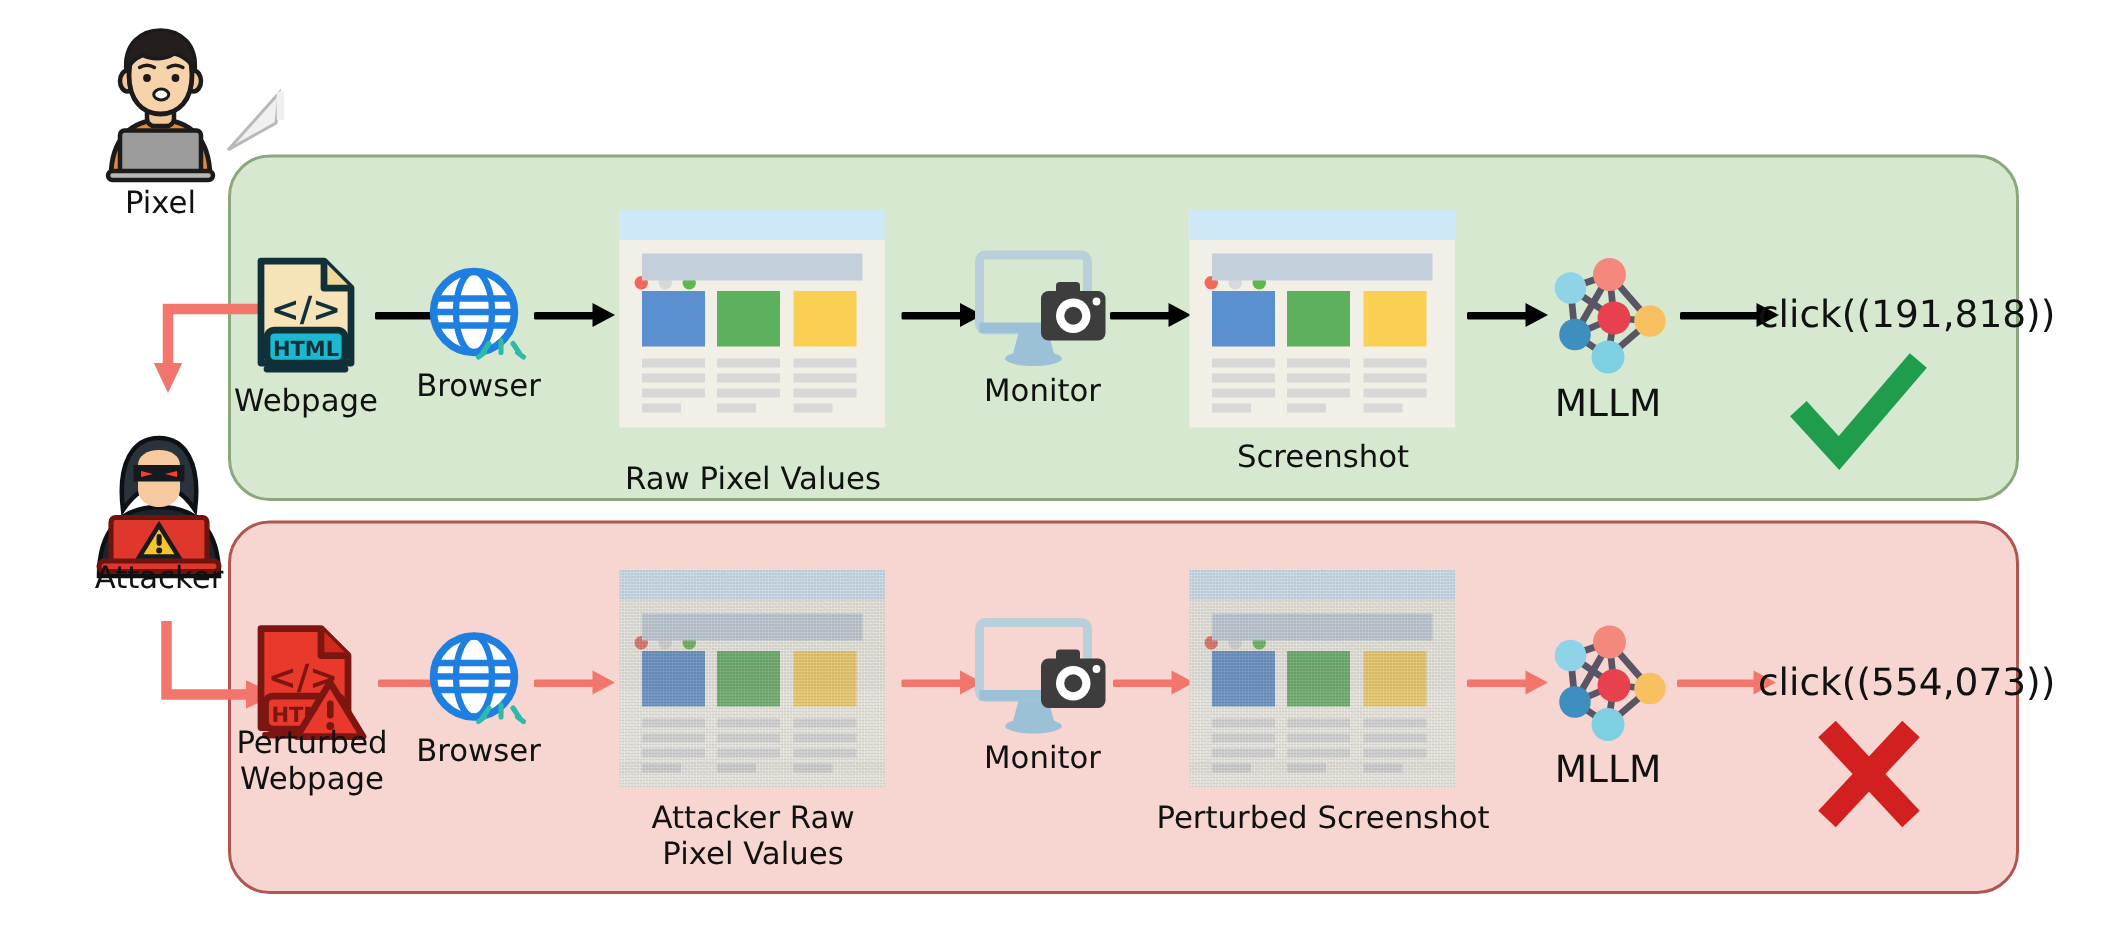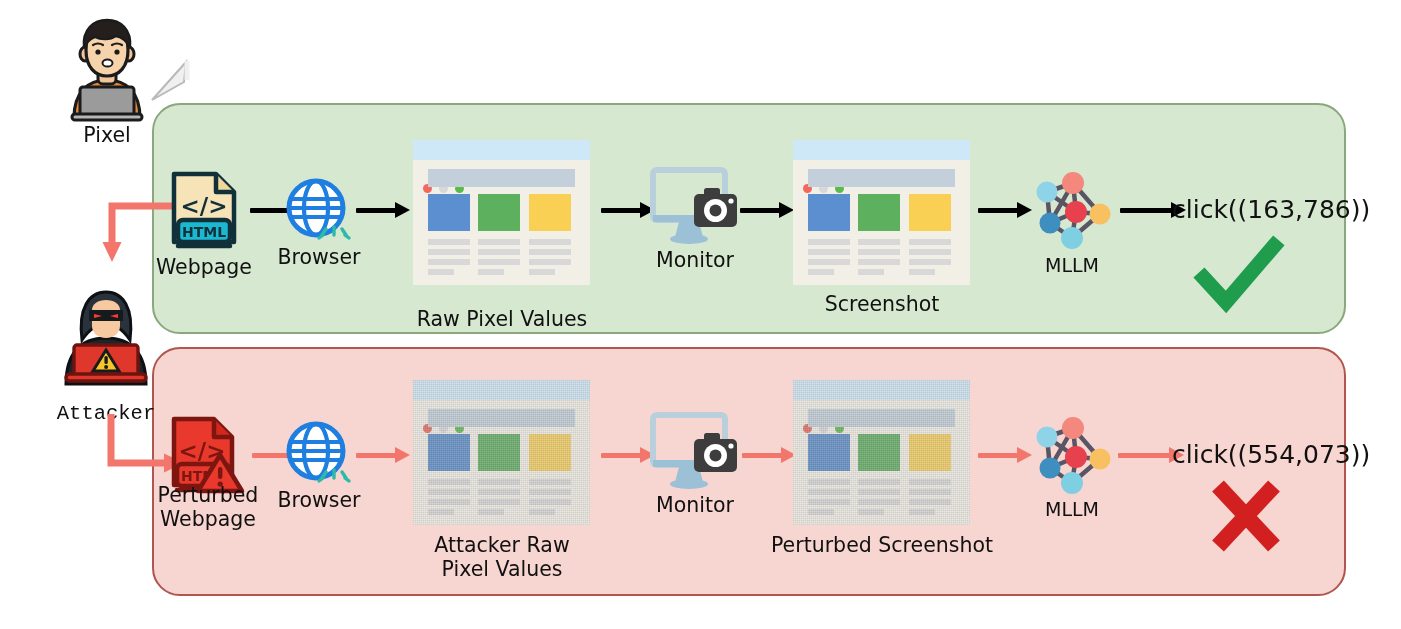--- a/index.html
+++ b/index.html
@@ -19,21 +19,21 @@
     left:152px;top:103px;width:1194px;height:231px;
     background:#d6e8d0;border:2px solid #8aa87c;
   }
   .panel-attack{
     left:152px;top:347px;width:1194px;height:249px;
     background:#f7d5d0;border:2px solid #b0564f;
   }
 
   
   .lbl{position:absolute;color:#111111;text-align:center;line-height:1.18;white-space:nowrap;}
-  .lbl-18{font-size:19px;}
+  .lbl-18{font-size:25px;}
   .lbl-20{font-size:20.5px;}
   .lbl-wrap{white-space:normal;}
   .mono-out{font-size:25px;color:#111111;white-space:nowrap;}
 
   
   .bubble{
     position:absolute;left:148px;top:24px;width:318px;height:60px;
     background:#f0f0f0;border:2px solid #b9b9b9;border-radius:12px;
     display:flex;align-items:center;justify-content:center;
     font-size:21px;color:#1a1a1a;box-sizing:border-box;
@@ -136,21 +136,21 @@
       <path d="M38 26 l8 2 -8 2 z" fill="#ff3b30"></path>
       <path d="M62 26 l-8 2 8 2 z" fill="#ff3b30"></path>
 
       <rect x="18" y="57" width="64" height="32" rx="3" fill="#e0372c" stroke="#6d140e" stroke-width="3.4"></rect>
       <rect x="10" y="86" width="80" height="7" rx="3.5" fill="#e0372c" stroke="#6d140e" stroke-width="3.4"></rect>
       <path d="M50 62 L63 83 L37 83 Z" fill="#f7c52a" stroke="#1b1b1b" stroke-width="3"></path>
       <rect x="48.4" y="68" width="3.4" height="8" rx="1.6" fill="#1b1b1b"></rect>
       <circle cx="50.1" cy="79" r="2" fill="#1b1b1b"></circle>
     </svg>
   </div>
-  <div class="lbl lbl-20" style="left:46px;top:402px;width:120px;font-family:Liberation Mono, monospace;">Attacker</div>
+  <div class="lbl lbl-20" style="left:46px;top:373px;width:120px;">Attacker</div>
 
   <div class="abs" style="left:98px;top:200px;width:86px;height:64px;">
     <svg width="86" height="64" viewBox="0 0 86 64">
       <path d="M86 6 L14 6 L14 44" stroke="#f2766c" stroke-width="7" fill="none" stroke-linecap="butt"></path>
       <path d="M14 62 L4.5 42 L23.5 42 Z" fill="#f2766c"></path>
     </svg>
   </div>
 
   <div class="abs" style="left:98px;top:414px;width:90px;height:56px;">
     <svg width="90" height="56" viewBox="0 0 90 56">
@@ -298,21 +298,21 @@
       <circle cx="42" cy="68" r="11" fill="#7fcfe3"></circle>
     </svg>
   </div>
   <div class="lbl lbl-18" style="left:1022px;top:254px;width:100px;">MLLM</div>
 
   <div class="arrow black" style="left:1120px;top:205px;width:66px;">
     <div class="shaft" style="width:52px;"></div>
       <div class="head" style="left:51px;"></div>
   </div>
 
-  <div class="mono-out abs" style="left:1172px;top:195px;">click((163,786))</div>
+  <div class="mono-out abs" style="left:1172px;top:195px;">click((191,818))</div>
 
   <div class="mark" style="left:1196px;top:240px;width:88px;height:72px;">
     <svg width="88" height="72" viewBox="0 0 88 72">
       <path d="M8 38 L30 62 L78 6" stroke="#1f9d4d" stroke-width="15" fill="none" stroke-linecap="square" stroke-linejoin="miter"></path>
     </svg>
   </div>
 
   <div class="icon" style="left:168px;top:415px;width:78px;height:84px;">
     <svg width="78" height="84" viewBox="0 0 78 84">
       <path d="M6 4 L46 4 L64 22 L64 70 L6 70 Z" fill="#e8392c" stroke="#7d1610" stroke-width="4.5" stroke-linejoin="round"></path>

